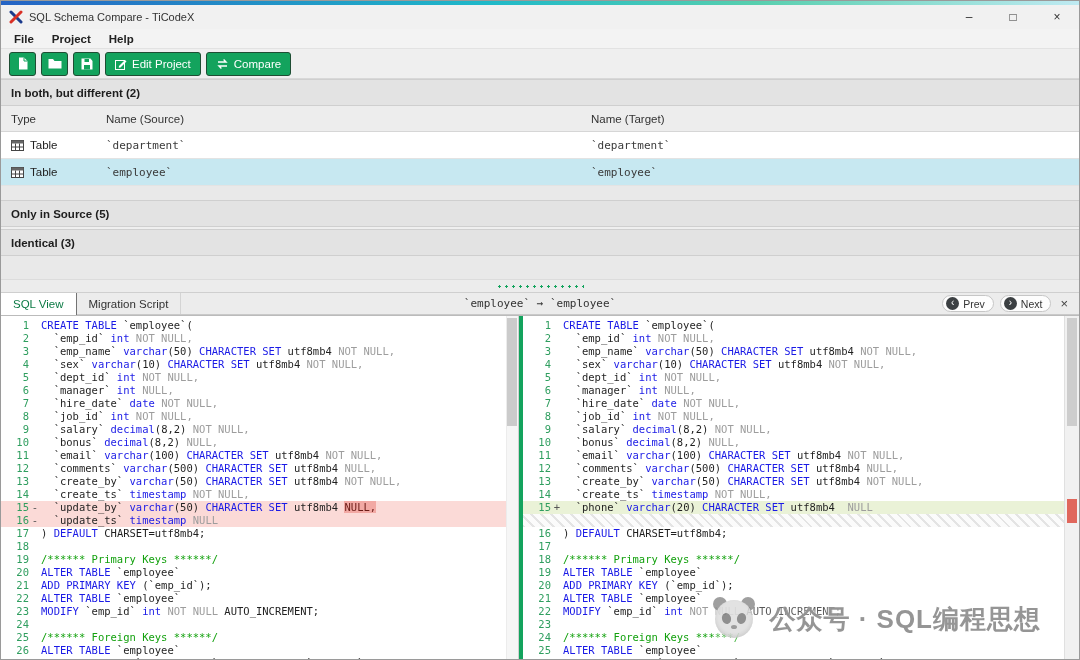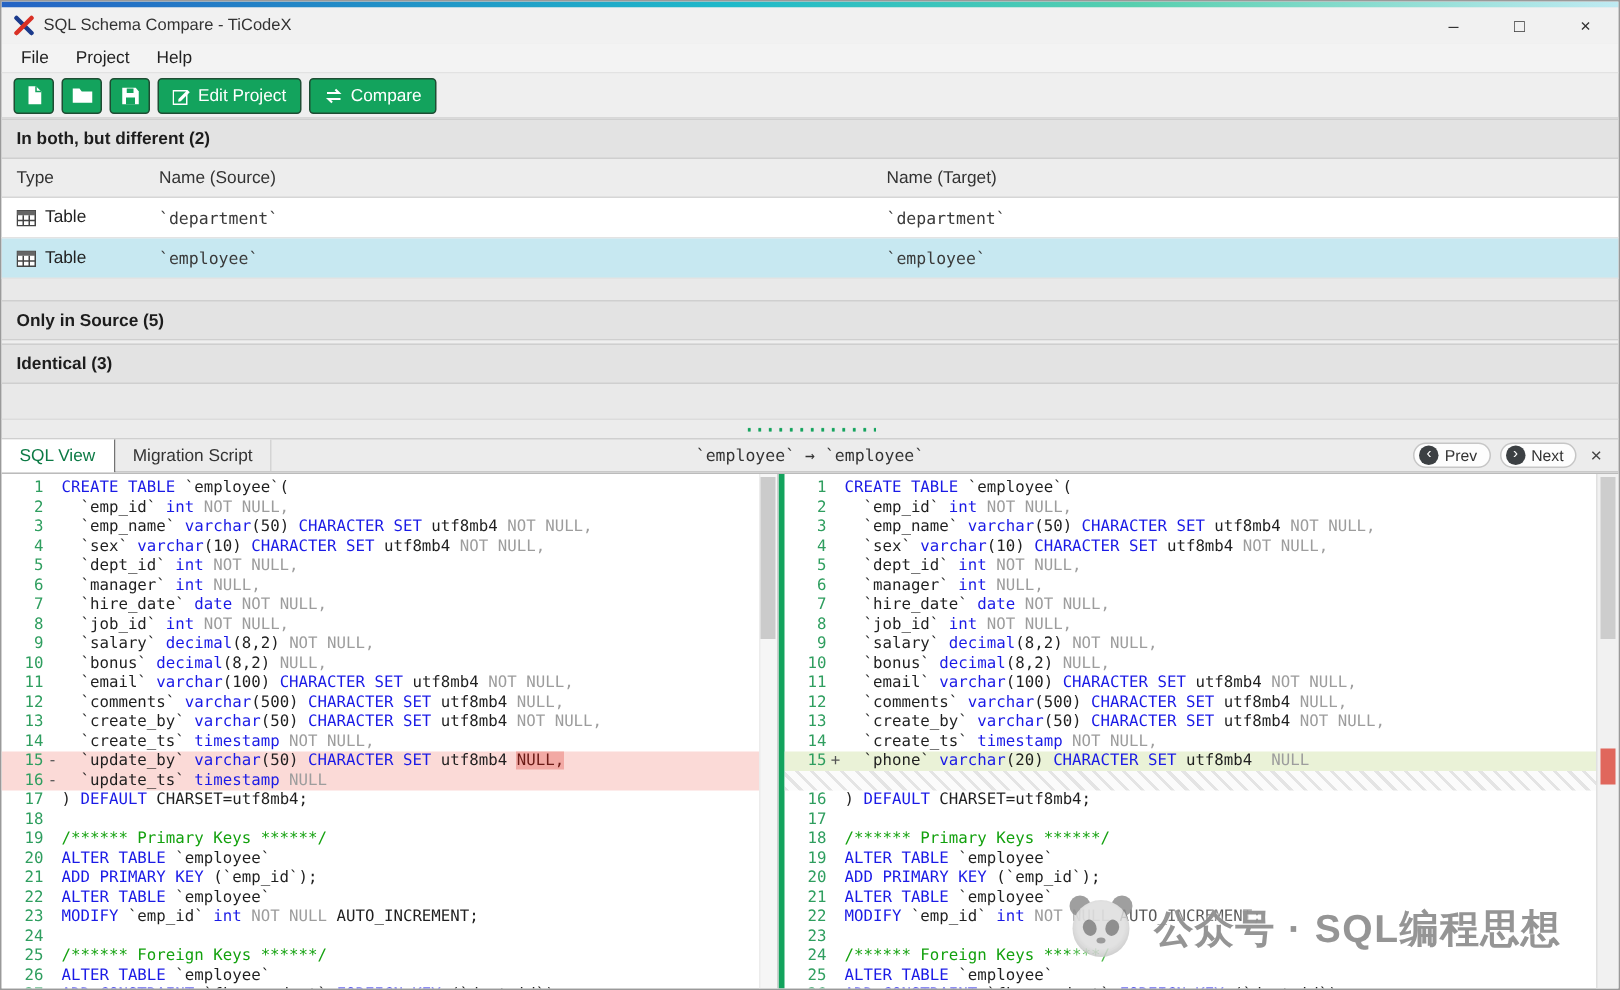--- a/index.html
+++ b/index.html
@@ -15,21 +15,21 @@
   .titlebar { height:24px; flex:none; background:#f1f1f1; display:flex; align-items:center;
               padding-left:8px; gap:6px; }
   .title-text { font-size:11px; color:#333; }
   .win-controls { margin-left:auto; display:flex; height:100%; }
   .ctrl { width:44px; height:100%; display:flex; align-items:center; justify-content:center;
           font-size:12px; color:#333; cursor:default; }
 
   
   .menubar { height:20px; flex:none; background:#f3f3f3; display:flex; align-items:center;
              padding-left:4px; border-bottom:1px solid #e2e2e2; }
-  .menu-item { padding:2px 9px; font-size:11.5px; color:#222; }
+  .menu-item { padding:2px 9px; font-size:11.5px; color:#222;font-weight:bold; }
 
   
   .toolbar { height:30px; flex:none; background:#efefef; border-bottom:1px solid #d8d8d8;
              display:flex; align-items:center; gap:5px; padding:0 8px; }
   .tbtn { height:24px; background:var(--accent,#13a35d); border:1px solid #1e4d33; border-radius:3px;
           color:#fff; display:inline-flex; align-items:center; gap:5px; font-size:11.5px;
           padding:0 9px; }
   .tbtn.icon-only { width:27px; padding:0; justify-content:center; }
   .tbtn svg { flex:none; }
   .caret { font-size:9px; margin-left:2px; }

